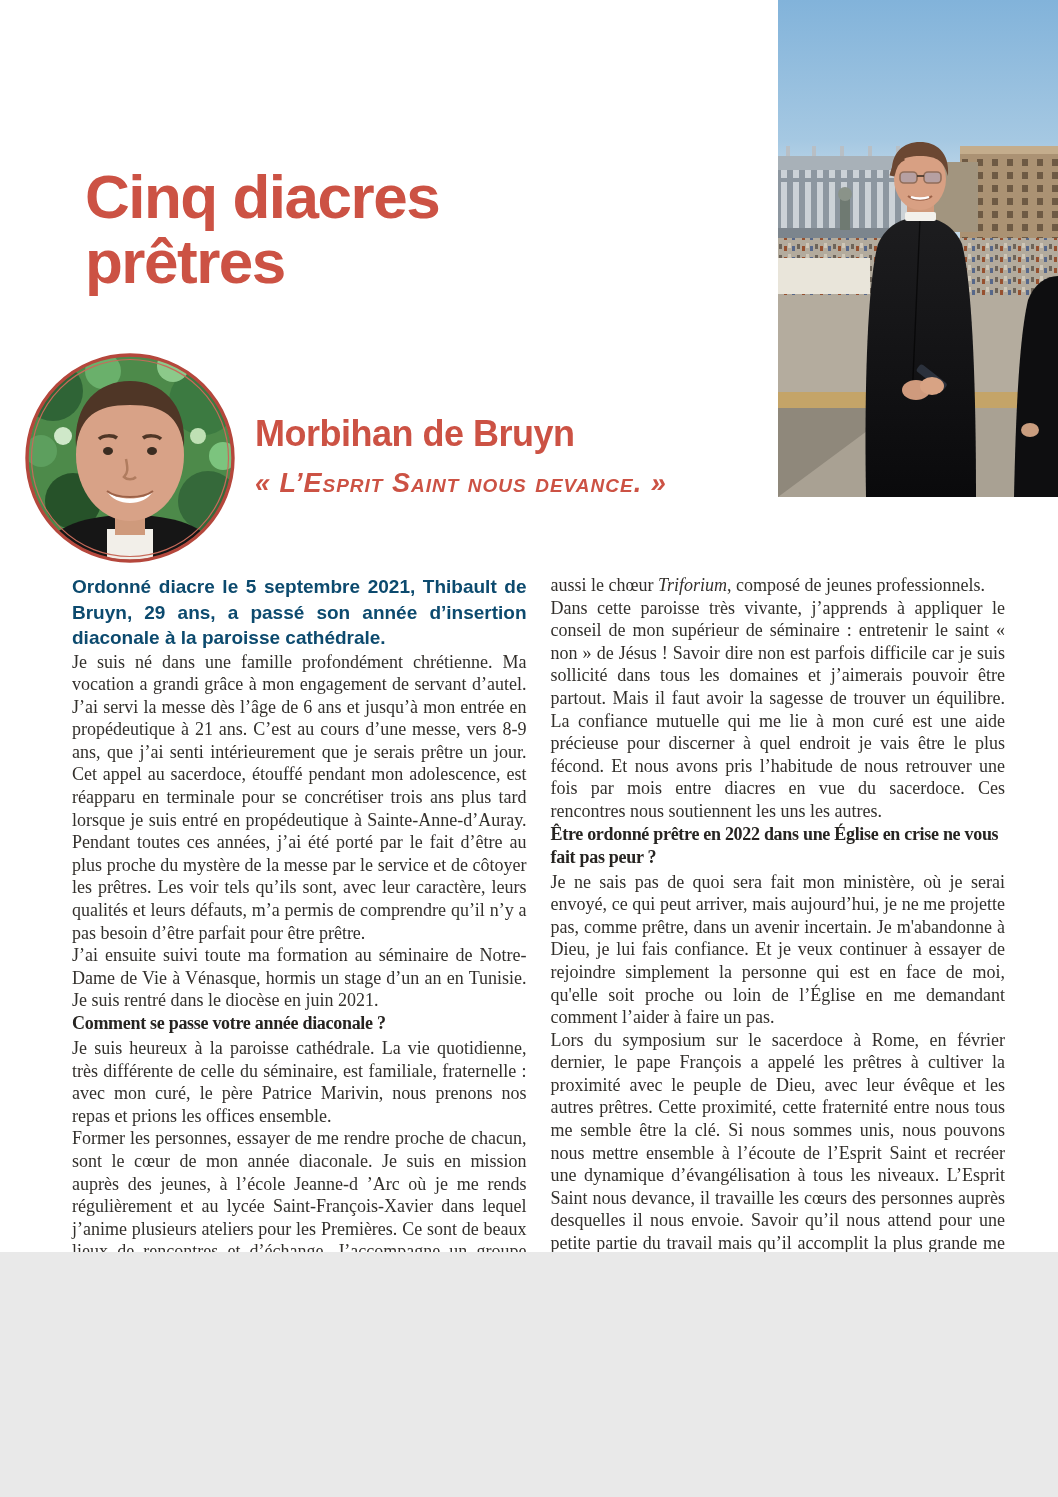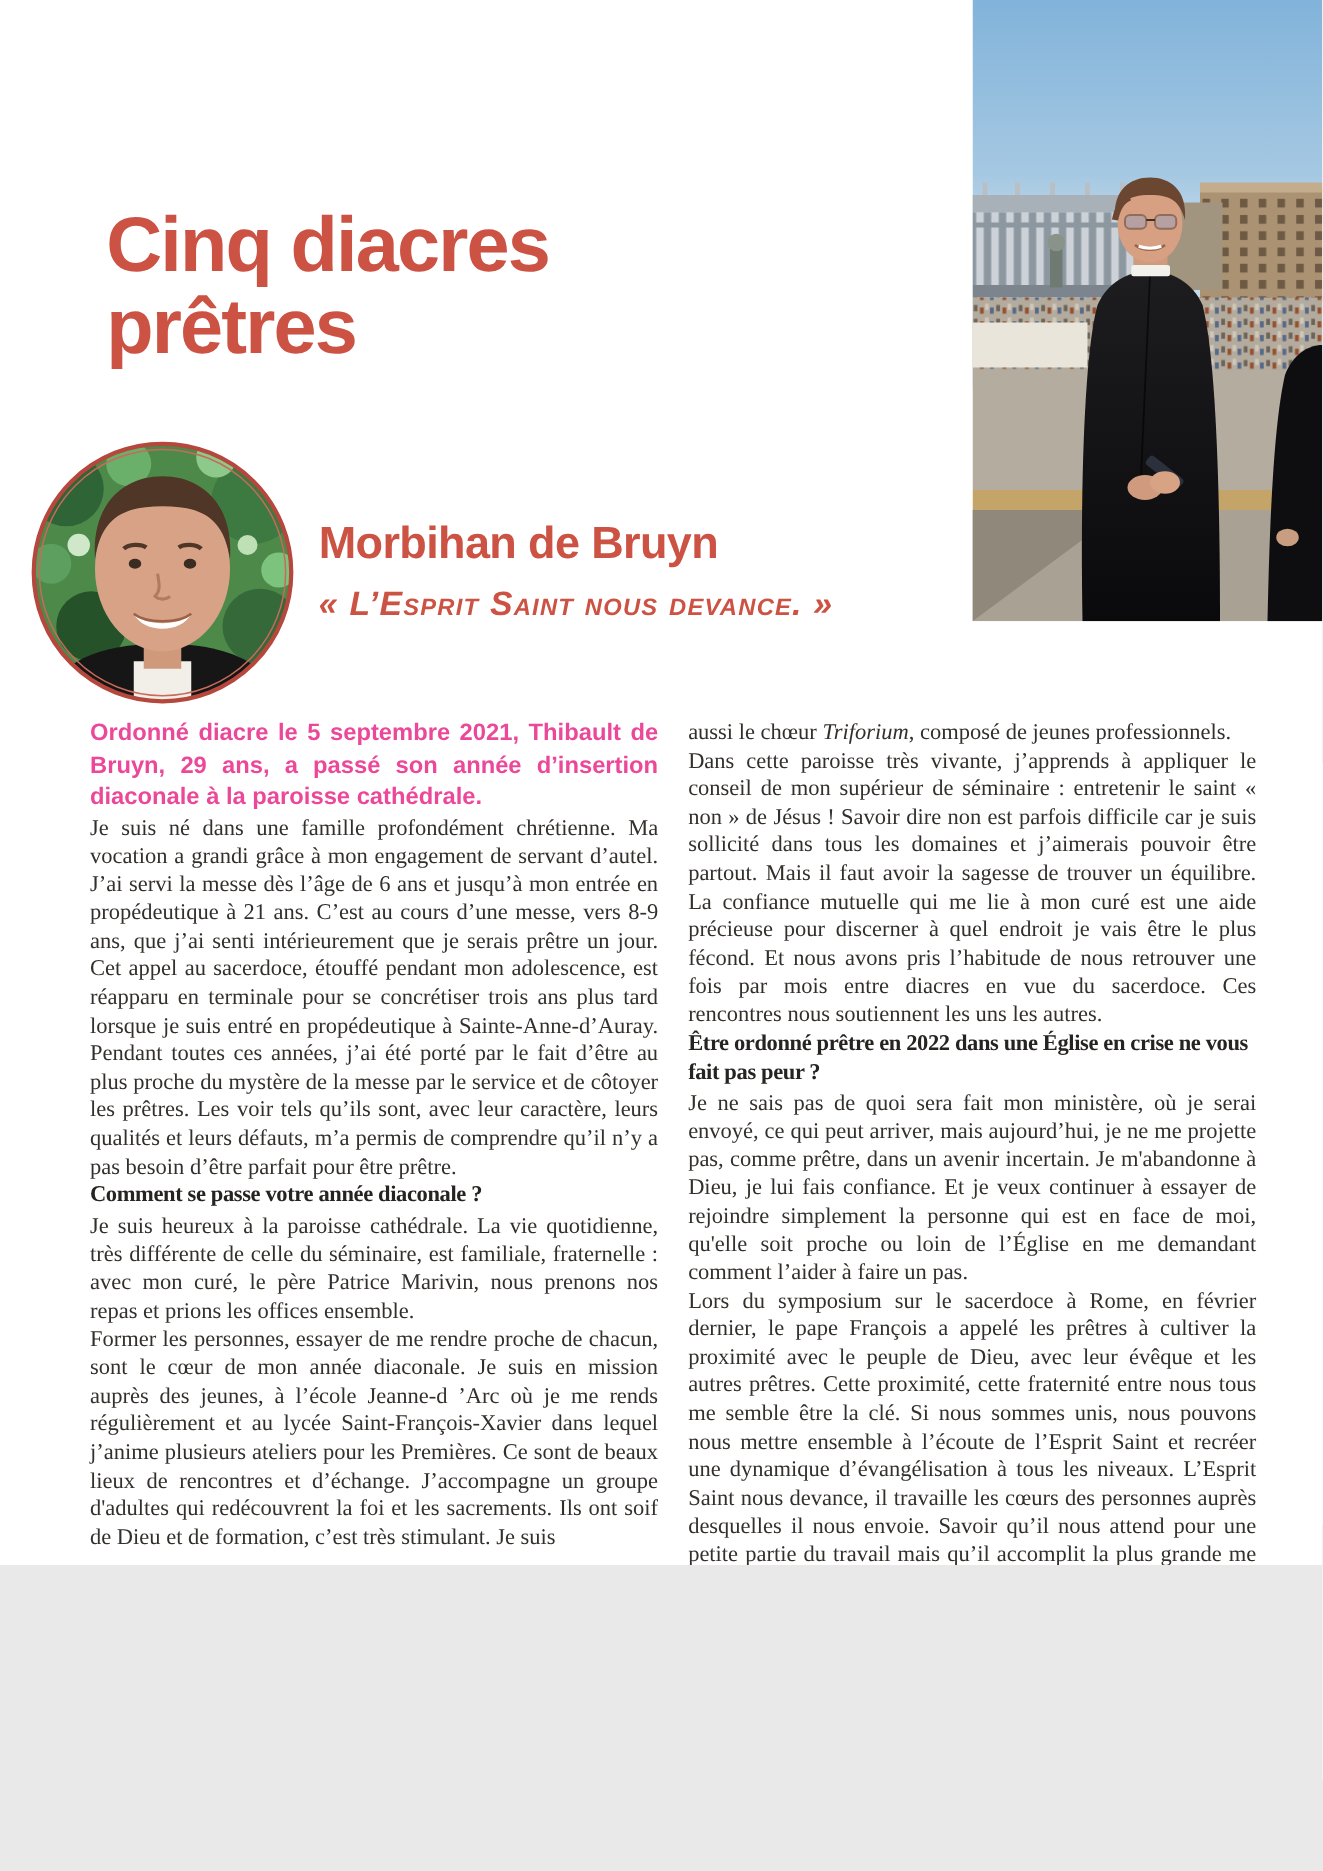--- a/index.html
+++ b/index.html
@@ -35,21 +35,21 @@
   }
   
   .columns{
     position:absolute;left:72px;top:574px;width:933px;
     display:flex;gap:24px;
   }
   .col{flex:1 1 0;min-width:0;}
   .col > * + *{margin-top:22px;}
   .intro{
     margin:0;font-family:"Liberation Sans",sans-serif;font-weight:700;
-    font-size:19px;line-height:25.5px;text-align:justify;color:#ec4899;
+    font-size:19px;line-height:25.5px;text-align:justify;color:#0c4a6e;
   }
   .question{
     margin:0;font-size:18px;line-height:23px;font-weight:700;
     color:#262421;letter-spacing:-0.3px;
   }
   .question + .para{margin-top:2px;}
   .para{
     margin:0;font-size:18px;line-height:22.6px;text-align:justify;
     color:#33302c;
   }
@@ -194,20 +194,21 @@
 
   <div class="profile-head">
     <h2 class="profile-name">Morbihan de Bruyn</h2>
     <p class="profile-quote">« L’Esprit Saint nous devance. »</p>
   </div>
 
   <div class="columns">
     <div class="col">
       <p class="intro">Ordonné diacre le 5 septembre 2021, Thibault de Bruyn, 29 ans,  a passé son année d’insertion diaconale à la paroisse cathédrale.</p>
         <p class="para"><span>Je suis né dans une famille profondément chrétienne. Ma vocation a grandi grâce à mon engagement de servant d’autel. J’ai servi la messe dès l’âge de 6 ans et jusqu’à mon entrée en propédeutique à 21 ans. C’est au cours d’une messe, vers 8-9 ans, que j’ai senti intérieurement que je serais prêtre un jour. Cet appel au sacerdoce, étouffé pendant mon adolescence, est réapparu en terminale pour se concrétiser trois ans plus tard lorsque je suis entré en propédeutique à Sainte-Anne-d’Auray.  Pendant toutes ces années, j’ai été porté par le fait d’être au plus proche du mystère de la messe par le service et de côtoyer les prêtres. Les voir tels qu’ils sont, avec leur caractère, leurs qualités et leurs défauts, m’a permis de comprendre qu’il n’y a pas besoin d’être parfait pour être prêtre.</span></p>
+        <p class="para"><span>J’ai ensuite suivi toute ma formation au séminaire de Notre-Dame de Vie à Vénasque, hormis un stage d’un an en Tunisie. Je suis rentré dans le diocèse en juin 2021.</span></p>
         <h3 class="question"><span>Comment se passe votre année diaconale ?</span></h3>
         <p class="para"><span>Je suis heureux à la paroisse cathédrale. La vie quotidienne, très différente de celle du séminaire, est familiale, fraternelle : avec mon curé, le père Patrice Marivin, nous prenons nos repas et prions les offices ensemble.</span></p>
         <p class="para"><span>Former les personnes, essayer de me rendre proche de chacun, sont le cœur de mon année diaconale. Je suis en mission auprès des jeunes, à l’école Jeanne-d ’Arc où je me rends régulièrement et au lycée Saint-François-Xavier dans lequel j’anime plusieurs ateliers pour les Premières. Ce sont de beaux lieux de rencontres et d’échange. J’accompagne un groupe d'adultes qui redécouvrent la foi et les sacrements. Ils ont soif de Dieu et de formation, c’est très stimulant. Je suis</span></p>
       </div>
     <div class="col">
         <p class="para"><span>aussi le chœur </span><em>Triforium</em><span>, composé de jeunes professionnels.</span></p>
         <p class="para"><span>Dans cette paroisse très vivante, j’apprends à appliquer le conseil de mon supérieur de séminaire : entretenir le saint « non » de Jésus ! Savoir dire non est parfois difficile car je suis sollicité dans tous les domaines et j’aimerais pouvoir être partout. Mais il faut avoir la sagesse de trouver un équilibre. La confiance mutuelle qui me lie à mon curé est une aide précieuse pour discerner à quel endroit je vais être le plus fécond. Et nous avons pris l’habitude de nous retrouver une fois par mois entre diacres en vue du sacerdoce. Ces rencontres nous soutiennent les uns les autres.</span></p>
         <h3 class="question"><span>Être ordonné prêtre en 2022 dans une Église en crise ne vous fait pas peur ?</span></h3>
         <p class="para"><span>Je ne sais pas de quoi sera fait mon ministère, où je serai envoyé, ce qui peut arriver, mais aujourd’hui, je ne me projette pas, comme prêtre, dans un avenir incertain. Je m'abandonne à Dieu, je lui fais confiance. Et je veux continuer à essayer de rejoindre simplement la personne qui est en face de moi, qu'elle soit proche ou loin de l’Église en me demandant comment l’aider à faire un pas.</span></p>
         <p class="para"><span>Lors du symposium sur le sacerdoce à Rome, en février dernier, le pape François a appelé les prêtres à cultiver la proximité avec le peuple de Dieu, avec leur évêque et les autres prêtres. Cette proximité, cette fraternité entre nous tous me semble être la clé. Si nous sommes unis, nous pouvons nous mettre ensemble à l’écoute de l’Esprit Saint et recréer une dynamique d’évangélisation à tous les niveaux. L’Esprit Saint nous devance, il travaille les cœurs des personnes auprès desquelles il nous envoie. Savoir qu’il nous attend pour une petite partie du travail mais qu’il accomplit la plus grande me met dans la paix. Le Seigneur dirige et porte le monde, pas moi. S’abandonner à Dieu est un bon antidote à la désespérance.</span><span class="end-mark">■</span></p>

